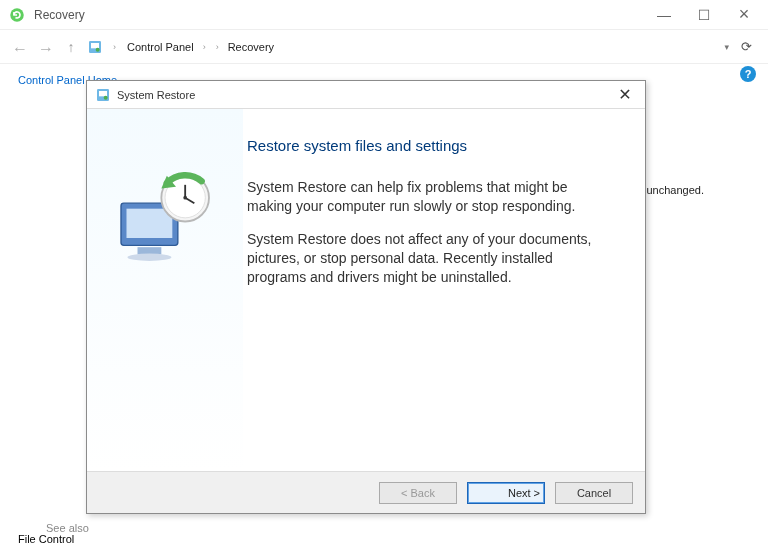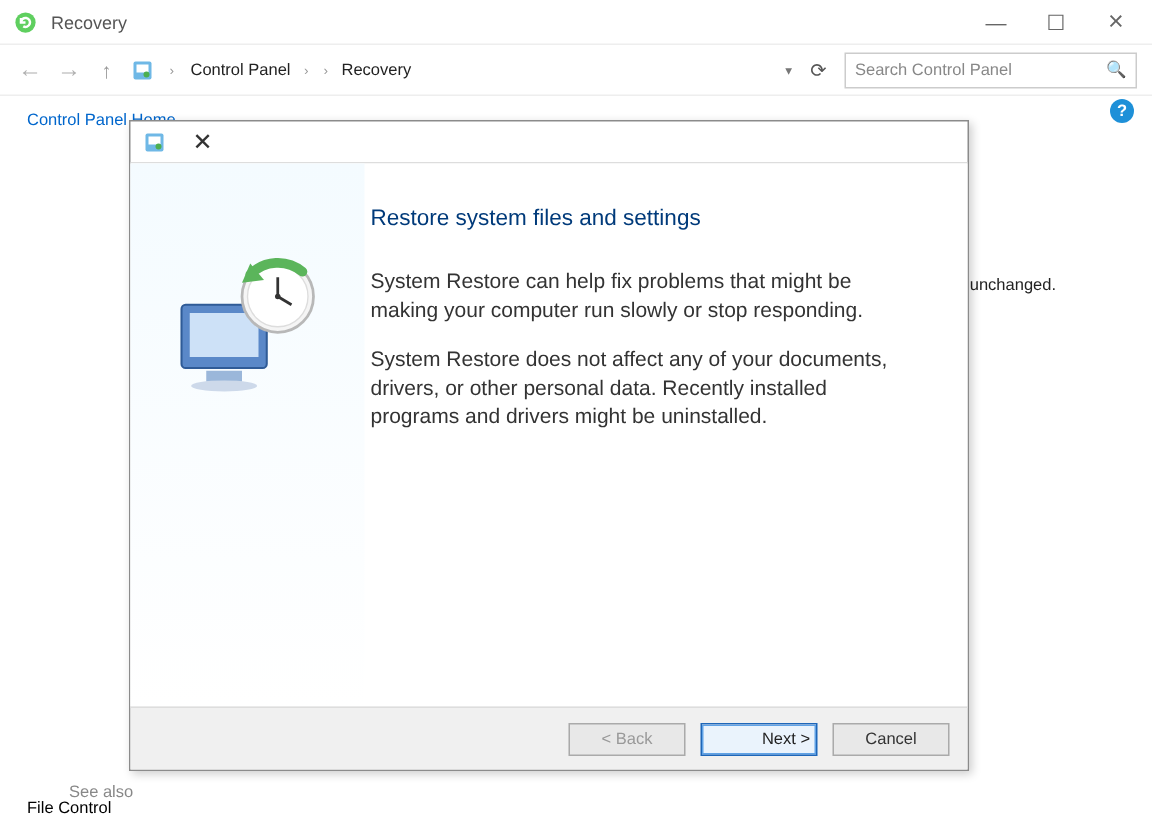--- a/index.html
+++ b/index.html
@@ -131,43 +131,40 @@
   </span>
   <span class="bc-sep">›</span>
   <div class="breadcrumb">
     <span class="bc-item">Control Panel</span>
     <span class="bc-sep">›</span>
     <span class="bc-sep">›</span>
     <span class="bc-item">Recovery</span>
   </div>
   <span class="drop">▾</span>
   <span class="refresh-icon">⟳</span>
-  <div class="search-box">
-    <span>Search Control Panel</span>
-    <span class="mag">🔍</span>
-  </div>
 </div>
 
 <div class="body-area">
   <div class="right-help">?</div>
   <div class="cp-home">Control Panel Home</div>
   <div class="trail-text">ic unchanged.</div>
   <div class="see-also">See also</div>
   <div class="file-history">File Control</div>
 </div>
 
 <div class="dialog">
   <div class="dlg-titlebar">
     <span class="cp-icon">
       <svg width="16" height="16" viewBox="0 0 24 24">
         <rect x="3" y="3" width="18" height="18" rx="2" fill="#6fb8e6"></rect>
         <rect x="6" y="6" width="12" height="8" fill="#fff"></rect>
         <circle cx="16" cy="16" r="3" fill="#4caf50"></circle>
       </svg>
     </span>
+    <span class="dlg-title">System Restore</span>
     <div class="dlg-close">✕</div>
   </div>
   <div class="dlg-body">
     <div class="dlg-side">
       <svg width="110" height="110" viewBox="0 0 120 120">
 
         <rect x="12" y="46" width="62" height="46" rx="3" fill="#5a88c8" stroke="#2f5b97" stroke-width="1.5"></rect>
         <rect x="18" y="52" width="50" height="32" fill="#cde1f7"></rect>
         <rect x="30" y="94" width="26" height="8" fill="#9bb7da"></rect>
         <ellipse cx="43" cy="105" rx="24" ry="4" fill="#cdd9ea"></ellipse>
@@ -178,21 +175,21 @@
         <line x1="82" y1="40" x2="92" y2="46" stroke="#333" stroke-width="2"></line>
         <circle cx="82" cy="40" r="2" fill="#333"></circle>
 
         <path d="M62 24 A 28 28 0 0 1 100 22" fill="none" stroke="#5bb55b" stroke-width="7" stroke-linecap="round"></path>
         <path d="M56 30 L62 16 L72 28 Z" fill="#5bb55b"></path>
       </svg>
     </div>
     <div class="dlg-content">
       <div class="dlg-heading">Restore system files and settings</div>
       <div class="dlg-para">System Restore can help fix problems that might be making your computer run slowly or stop responding.</div>
-      <div class="dlg-para">System Restore does not affect any of your documents, drivers, or other personal data. Recently installed programs and drivers might be uninstalled.</div>
+      <div class="dlg-para">System Restore does not affect any of your documents, pictures, or stop personal data. Recently installed programs and drivers might be uninstalled.</div>
     </div>
   </div>
   <div class="dlg-footer">
     <div class="btn disabled">&lt; Back</div>
     <div class="btn primary">Next &gt;</div>
     <div class="btn">Cancel</div>
   </div>
 </div>
 
 </body></html>

